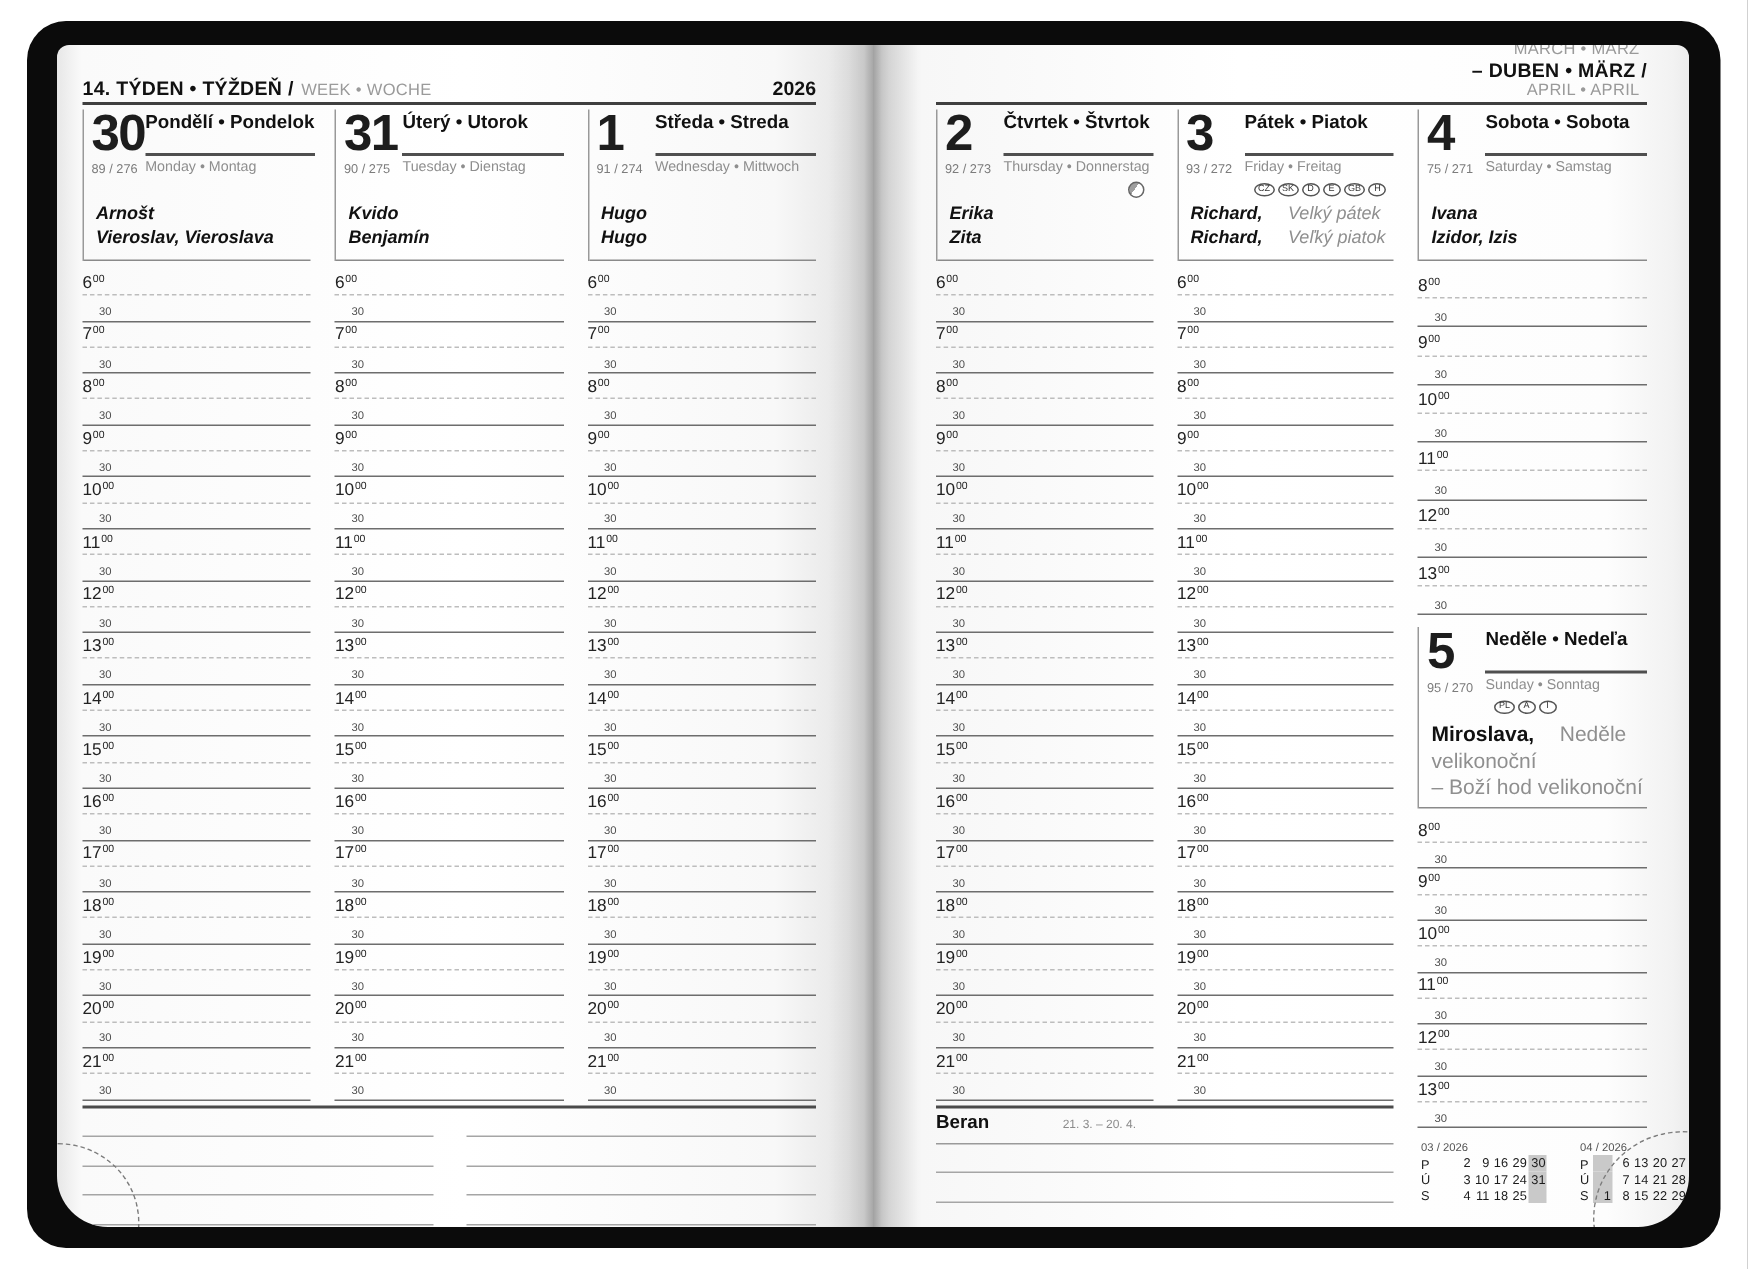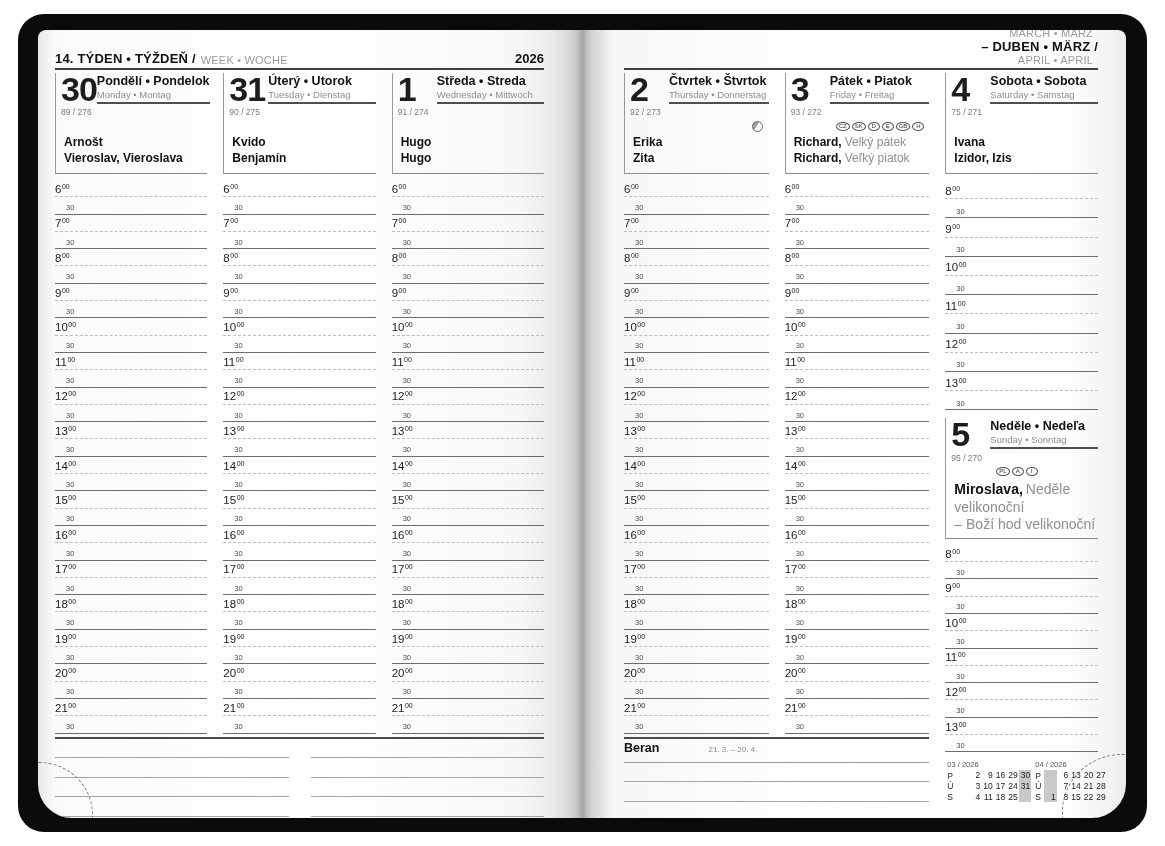--- a/index.html
+++ b/index.html
@@ -24,51 +24,51 @@
   
   .cols{display:flex;gap:16px;margin-top:3px;}
   .day-col{flex:1;min-width:0;}
   .day-top{border-left:1px solid #999;}
   .day-head{display:flex;height:46px;}
   .dh-left{width:44px;padding-left:5px;box-sizing:border-box;}
   .big-num{font-size:34px;font-weight:bold;color:#1d1d1d;line-height:.95;letter-spacing:-1px;}
   .doy{font-size:8.5px;color:#7c7c7c;margin-top:2px;white-space:nowrap;}
   .dh-right{flex:1;height:31px;border-bottom:2px solid #4f4f4f;padding-top:1px;box-sizing:border-box;}
   .t-local{font-weight:bold;font-size:12.5px;color:#111;white-space:nowrap;}
-  .t-intl{font-size:9.5px;color:#8e8e8e;margin-top:1px;white-space:nowrap;}
+  .t-intl{font-size:9.5px;color:#8e8e8e;margin-top:18px;white-space:nowrap;}
   .extras{height:15px;display:flex;align-items:center;padding-left:50px;}
   .extras.right{justify-content:flex-end;padding-right:6px;}
   .oval{display:inline-block;border:1px solid #555;border-radius:50%;font-size:6px;line-height:7px;
         padding:0 2px;margin-right:2px;color:#333;min-width:6px;text-align:center;}
   .moon{width:9px;height:9px;border:1px solid #666;border-radius:50%;
         background:linear-gradient(125deg,#9f9f9f 42%,#fff 42%);}
   .people{height:40px;border-bottom:1px solid #8a8a8a;padding:1px 0 0 8px;
-          font-size:12px;font-weight:bold;color:#111;line-height:1.3;box-sizing:border-box;}
-  .hol{font-weight:normal;color:#8f8f8f;margin-left:3px;}
+          font-size:12px;font-weight:bold;color:#111;line-height:1.3;box-sizing:border-box;font-style:italic;}
+  .hol{font-weight:normal;color:#8f8f8f;margin-left:17px;}
   .sun-note{min-height:50px;border-bottom:1px solid #8a8a8a;padding:2px 0 4px 8px;
             font-size:14px;font-weight:bold;color:#111;line-height:1.25;box-sizing:border-box;}
   
   .timegrid{margin-top:6px;}
   .h-row{height:17.3px;position:relative;border-bottom:1px dashed #bdbdbd;box-sizing:border-box;}
   .m-row{height:17.3px;position:relative;border-bottom:1px solid #6d6d6d;box-sizing:border-box;}
   .tall .h-row{height:19.2px;}
   .tall .m-row{height:19.2px;}
   .hlab{position:absolute;left:0;bottom:1px;font-size:11.5px;color:#222;line-height:1;}
   .sup{font-size:7px;position:relative;top:-4px;margin-left:.5px;}
   .mlab{position:absolute;left:11px;bottom:2px;font-size:7.5px;color:#4e4e4e;line-height:1;}
   
   .bottom-rule{border-top:2px solid #4a4a4a;margin-top:3px;}
   .note-cols{display:flex;gap:22px;}
   .note-group{flex:1;}
   .note-line{height:18.6px;border-bottom:1px solid #a5a5a5;}
   .beran-row{display:flex;align-items:baseline;height:21px;border-bottom:1px solid #9a9a9a;margin-top:2px;gap:44px;}
   .beran-name{font-weight:bold;font-size:12.5px;color:#111;}
   .beran-range{font-size:8px;color:#8b8b8b;margin-left:5px;}
   
-  #minicals{display:flex;gap:4px;margin-top:8px;padding-left:2px;}
+  #minicals{display:flex;gap:22px;margin-top:8px;padding-left:2px;}
   .minical{}
   .mc-title{font-size:7.5px;color:#555;margin-bottom:1px;}
   .mc-row{display:flex;height:10.6px;align-items:center;font-size:8.5px;color:#1c1c1c;}
   .mc-label{width:9px;}
   .mc-cell{width:12.5px;text-align:right;height:100%;line-height:10.6px;box-sizing:border-box;padding-right:1px;}
   .mc-cell.hl{background:#c9c9c9;}
   
   .arc{position:absolute;border:1.5px dashed #7d7d7d;border-radius:50%;pointer-events:none;}
   .arc-bl{width:106px;height:104px;left:-53px;bottom:-50px;}
   .arc-br{width:118px;height:114px;right:-56px;bottom:-52px;}

